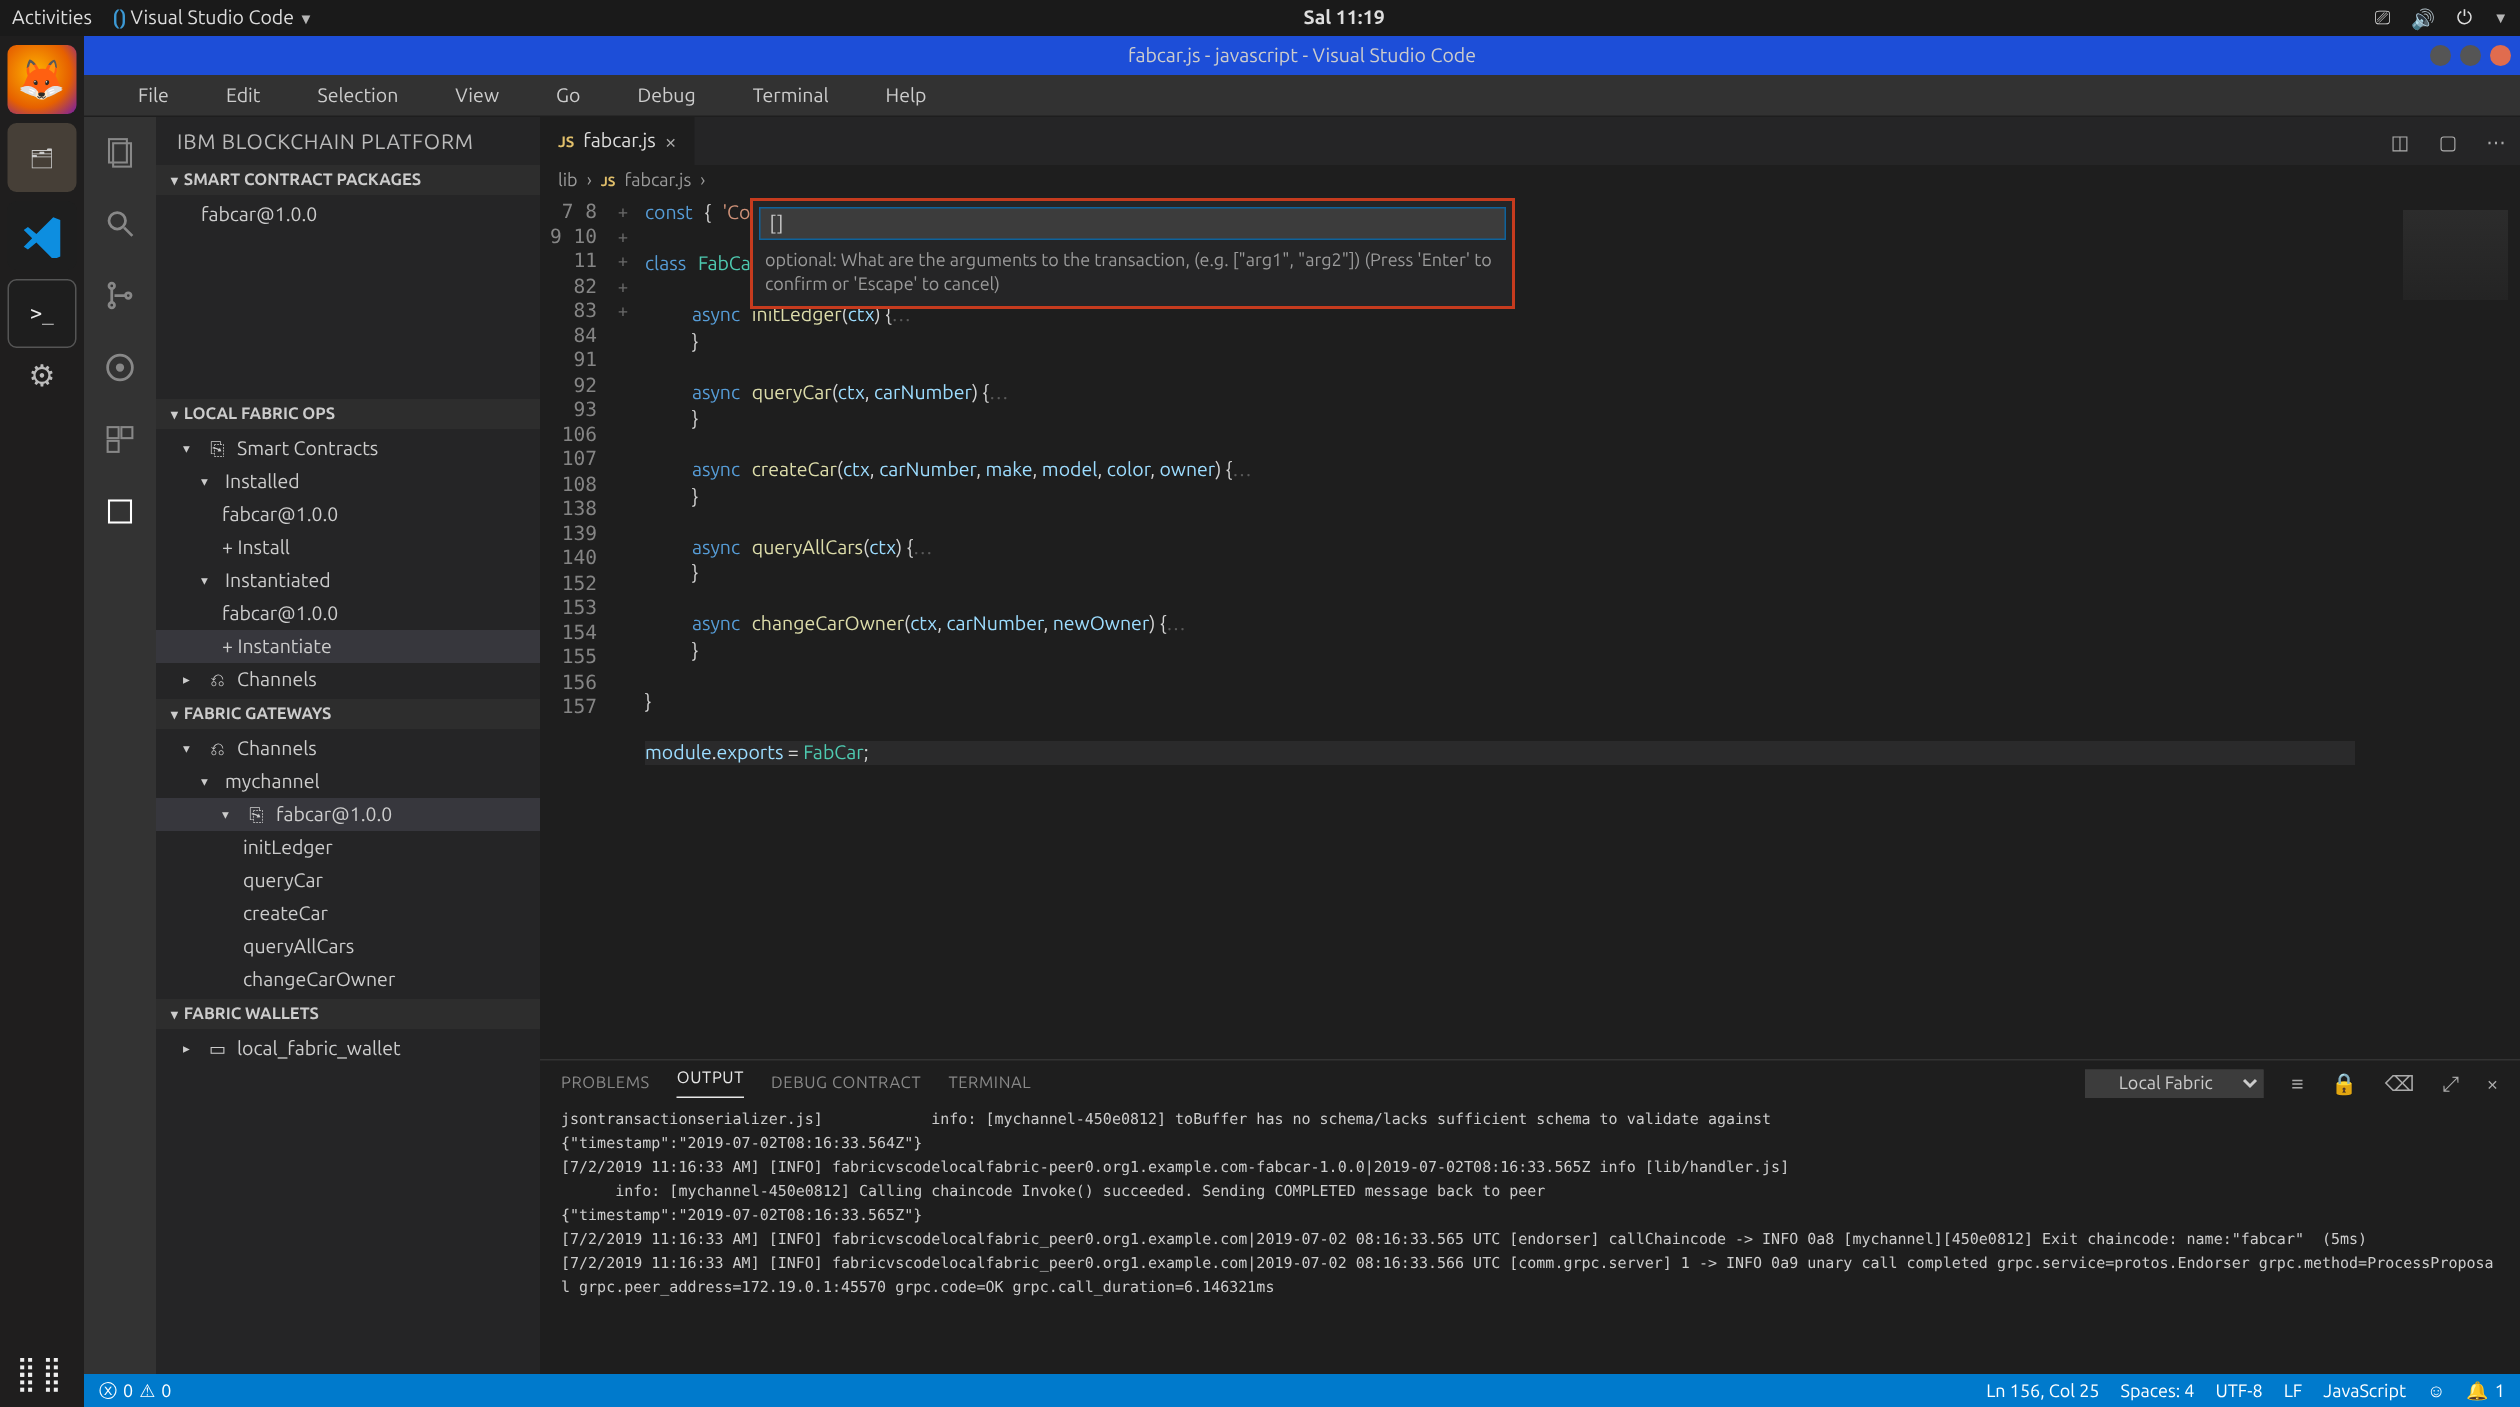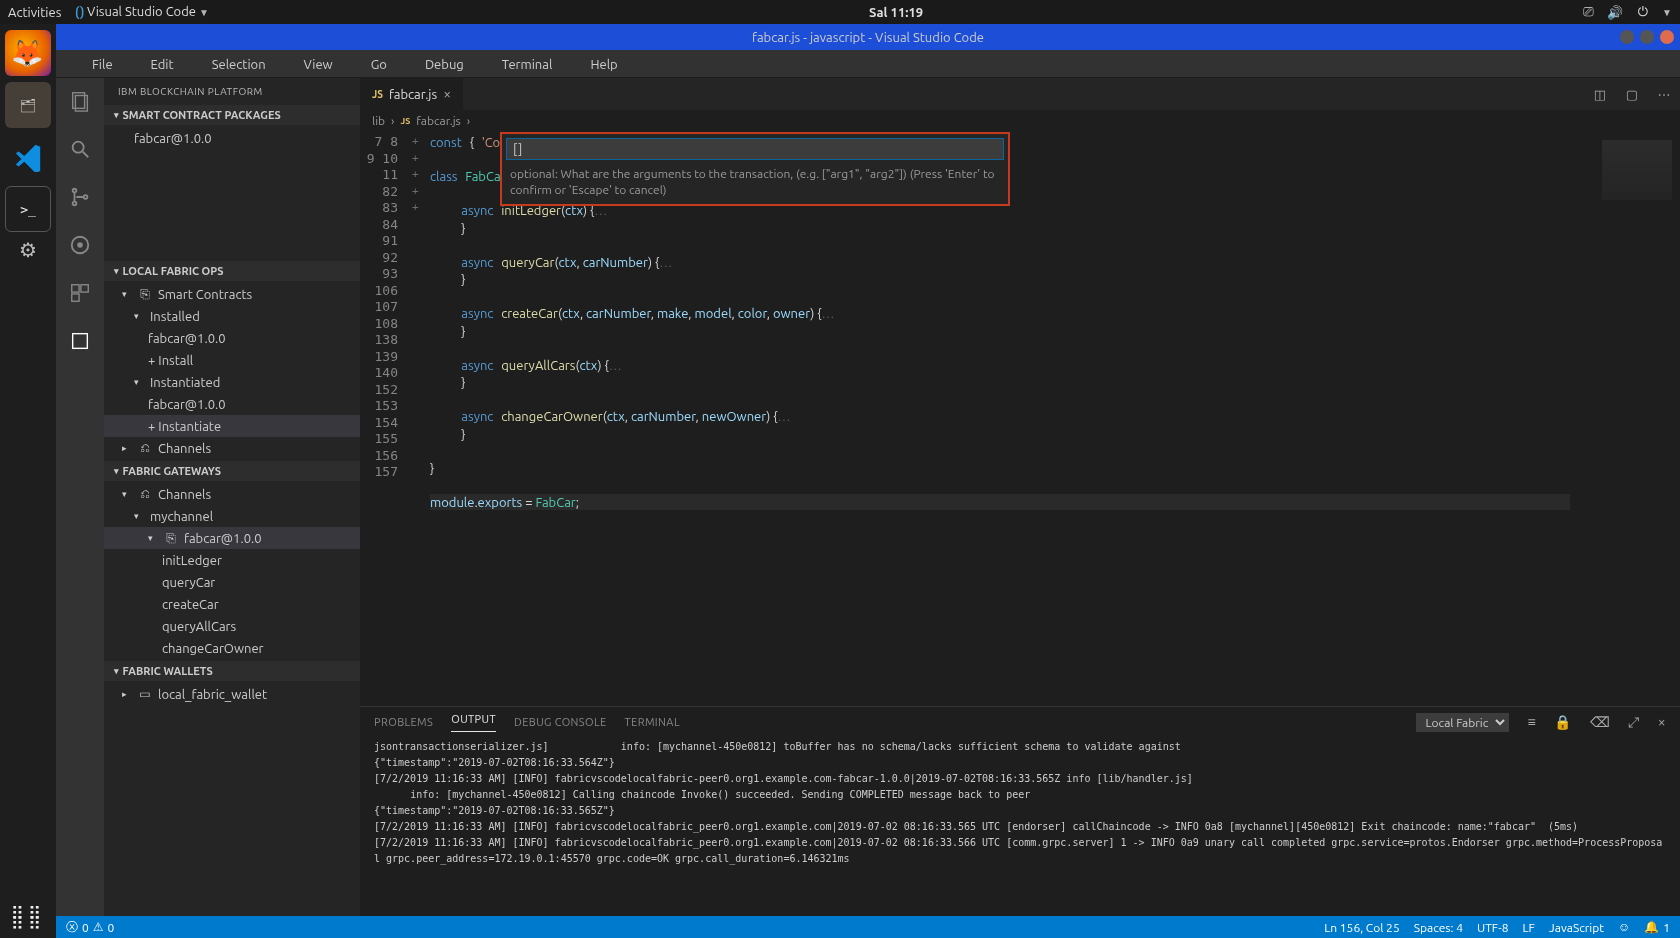--- a/index.html
+++ b/index.html
@@ -28,21 +28,21 @@
 .menubar { height:28px; background:#323232; display:flex; align-items:center; gap:2px; padding-left:8px; color:#ccc; font-size:13px; border-bottom:1px solid #1e1e1e;}
 .menubar span { padding:4px 8px; cursor:default;margin-left:20px;}
 
 .body-row { flex:1; display:flex; min-height:0;}
 
 .actbar { width:48px; background:#333; display:flex; flex-direction:column; align-items:center; padding-top:10px; gap:22px; color:#858585;}
 .actbar .icon { width:26px; height:26px; display:flex; align-items:center; justify-content:center; font-size:20px;}
 .actbar .icon.active { color:#fff; }
 
 .sidepanel { width:256px; background:#252526; color:#ccc; display:flex; flex-direction:column; overflow:hidden;}
-.sidepanel .panel-title { font-size:10px; letter-spacing:.5px; padding:8px 14px; color:#bbb;}
+.sidepanel .panel-title { font-size:14px; letter-spacing:.5px; padding:8px 14px; color:#bbb;}
 .section-hdr { font-size:11px; font-weight:bold; padding:4px 10px; display:flex; align-items:center; gap:4px; background:#2d2d2d; color:#ccc;}
 .section-hdr .caret { font-size:9px;}
 .tree { padding:2px 0;}
 .tree-row { display:flex; align-items:center; gap:6px; height:22px; padding-left:18px; font-size:13px; color:#ccc; cursor:default;}
 .tree-row.d1 { padding-left:30px;}
 .tree-row.d2 { padding-left:44px;}
 .tree-row.d3 { padding-left:58px;}
 .tree-row.sel { background:#37373d;}
 .tree-row .caret { width:10px; font-size:9px; color:#ccc;}
 .icon-sm { width:14px; display:inline-flex; justify-content:center; color:#ccc; font-size:12px;}
@@ -66,21 +66,21 @@
 .minimap .mm-block { position:absolute; right:8px; top:8px; width:70px; height:60px; background:linear-gradient(#3a3a3a,#2a2a2a); opacity:.5;}
 
 .quickinput { position:absolute; top:0; left:140px; width:510px; border:2px solid #c63b1e; background:#252526; z-index:50; padding:4px;}
 .quickinput input { width:100%; background:#3c3c3c; border:1px solid #0e639c; color:#ccc; padding:3px 6px; font-family:inherit; font-size:13px; outline:none;}
 .quickinput .hint { color:#9a9a9a; font-size:12px; padding:6px 4px 2px 4px; line-height:16px;}
 
 .panel { height:210px; border-top:1px solid #333; display:flex; flex-direction:column;}
 .panel-tabs { height:30px; display:flex; align-items:center; gap:18px; padding:0 14px; color:#888; font-size:11px; letter-spacing:.4px;}
 .panel-tabs span.active { color:#e7e7e7; border-bottom:1px solid #e7e7e7; padding-bottom:6px;}
 .panel-tabs .spacer{flex:1;}
-.panel-tabs select { background:#3c3c3c; color:#ccc; border:1px solid #3c3c3c; font-size:12px; padding:1px 4px;}
+.panel-tabs select { background:#3c3c3c; color:#ccc; border:1px solid #3c3c3c; font-size:12px; padding:1px 17px;}
 .panel-tabs .pbtn { color:#aaa; font-size:14px; cursor:default;}
 .panel-body { flex:1; overflow:hidden; padding:2px 14px; font-family:"DejaVu Sans Mono","Consolas",monospace; font-size:10px; line-height:16px; color:#cccccc; white-space:pre-wrap; word-break:break-all;}
 
 .status { height:22px; background:#007acc; color:#fff; display:flex; align-items:center; font-size:12px; padding:0 10px; gap:14px;}
 .status .spacer{flex:1;}
 .status .item{display:flex; align-items:center; gap:4px;}
 
 svg { display:block; }
 </style>
 </head>
@@ -355,21 +355,21 @@
         <div class="quickinput">
           <input type="text" value="[]" style="">
           <div class="hint" data="" -name="quick-input-hint">optional: What are the arguments to the transaction, (e.g. ["arg1", "arg2"]) (Press 'Enter' to confirm or 'Escape' to cancel)</div>
         </div>
       </div>
 
       <div class="panel">
         <div class="panel-tabs">
           <span>PROBLEMS</span>
           <span class="active">OUTPUT</span>
-          <span>DEBUG CONSOLE</span>
+          <span>DEBUG CONTRACT</span>
           <span>TERMINAL</span>
           <div class="spacer"></div>
           <select><option>Local Fabric</option></select>
           <span class="pbtn">≡</span>
           <span class="pbtn">🔒</span>
           <span class="pbtn">⌫</span>
           <span class="pbtn">⤢</span>
           <span class="pbtn">×</span>
         </div>
         <div class="panel-body">jsontransactionserializer.js]            info: [mychannel-450e0812] toBuffer has no schema/lacks sufficient schema to validate against

